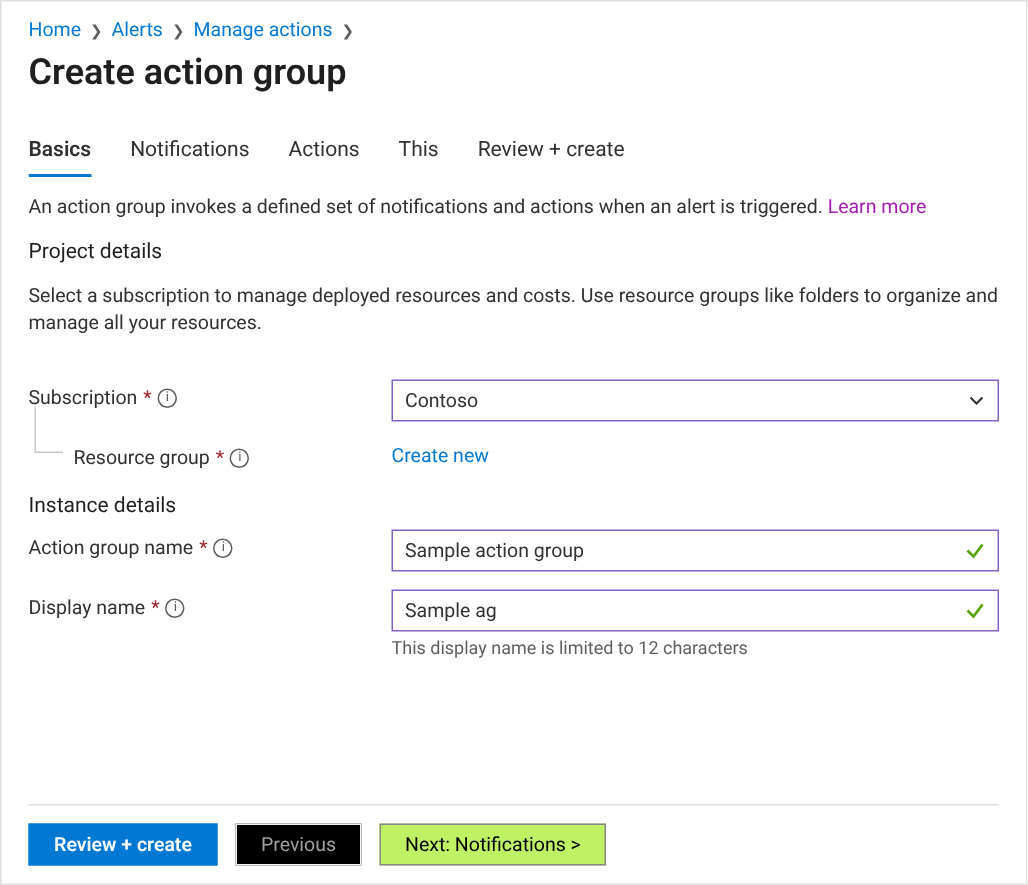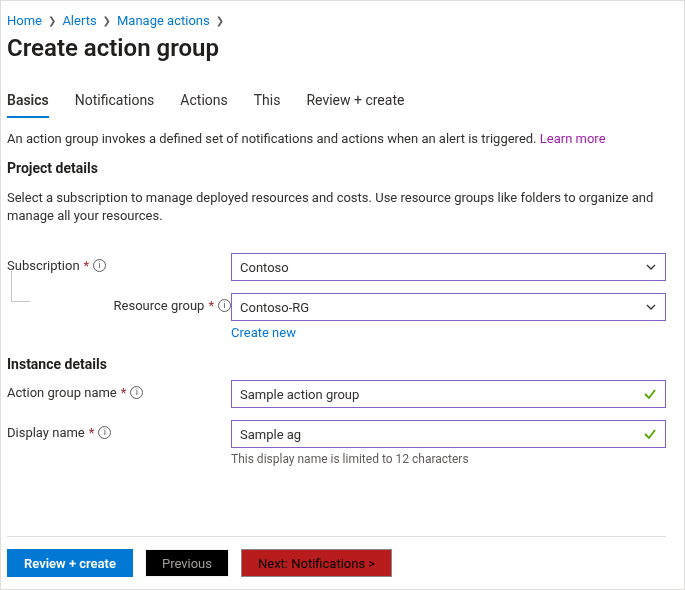--- a/index.html
+++ b/index.html
@@ -7,21 +7,21 @@
     margin: 0;
     font-family: "Segoe UI", -apple-system, BlinkMacSystemFont, Roboto, sans-serif;
     font-size: 13px;
     color: #323130;
     background: #fff;
   }
   .page {
     width: 685px;
     height: 590px;
     border: 1px solid #e1dfdd;
-    padding: 12px 18px 0 6px;
+    padding: 12px 18px 0 18px;
     position: relative;
     display: flex;
     flex-direction: column;
   }
   .breadcrumb {
     font-size: 13px;
     color: #605e5c;
     display: flex;
     align-items: center;
     gap: 6px;
@@ -54,48 +54,48 @@
     border-bottom: 2px solid #0078d4;
   }
   .intro {
     font-size: 13px;
     color: #323130;
     margin: 12px 0 14px 0;
   }
   .intro a { color: #a21caf; text-decoration: none; cursor: pointer; }
   h3.section {
     font-size: 14px;
-    font-weight: 700;
+    font-weight: 400;
     margin: 4px 0 8px 0;
     color: #201f1e;
   }
   .helper {
     font-size: 13px;
     color: #323130;
     margin-bottom: 28px;
     line-height: 1.4;
   }
   .form-row {
     display: flex;
     align-items: flex-start;
     margin-bottom: 12px;
+    gap: 18px;
   }
   .label-col {
     width: 224px;
     flex-shrink: 0;
     display: flex;
     align-items: center;
     gap: 4px;
     padding-top: 5px;
     font-size: 13px;
   }
   .label-col.indented {
     padding-left: 30px;
     position: relative;
-    justify-content: flex-end;
   }
   .label-col.indented::before {
     content: "";
     position: absolute;
     left: 4px;
     top: -22px;
     width: 18px;
     height: 30px;
     border-left: 1px solid #c8c6c4;
     border-bottom: 1px solid #c8c6c4;
@@ -156,21 +156,21 @@
     display: flex;
     gap: 12px;
   }
   .btn {
     height: 28px;
     padding: 0 16px;
     font-size: 13px;
     font-family: inherit;
     cursor: pointer;
     border: 1px solid #8a8886;
-    background: #b91c1c;
+    background: #bef264;
   }
   .btn.primary {
     background: #0078d4;
     color: #fff;
     border-color: #0078d4;
     font-weight: 600;
   }
   .btn.disabled {
     background: #000000;
     color: #a19f9d;
@@ -228,28 +228,20 @@
       </div>
     </div>
 
     <div class="form-row">
       <div class="label-col indented">
         <span>Resource group</span>
         <span class="req">*</span>
         <span class="info-icon">i</span>
       </div>
       <div class="input-col">
-        <div class="control select">
-          <span>Contoso-RG</span>
-          <span class="chevron-down">
-            <svg viewBox="0 0 12 12">
-                <polyline points="2,4 6,8 10,4"></polyline>
-              </svg>
-          </span>
-        </div>
         <a class="under-link">Create new</a>
       </div>
     </div>
 
     <h3 class="section" style="margin-top:16px">Instance details</h3>
 
     <div class="form-row">
       <div class="label-col">
         <span>Action group name</span>
         <span class="req">*</span>

